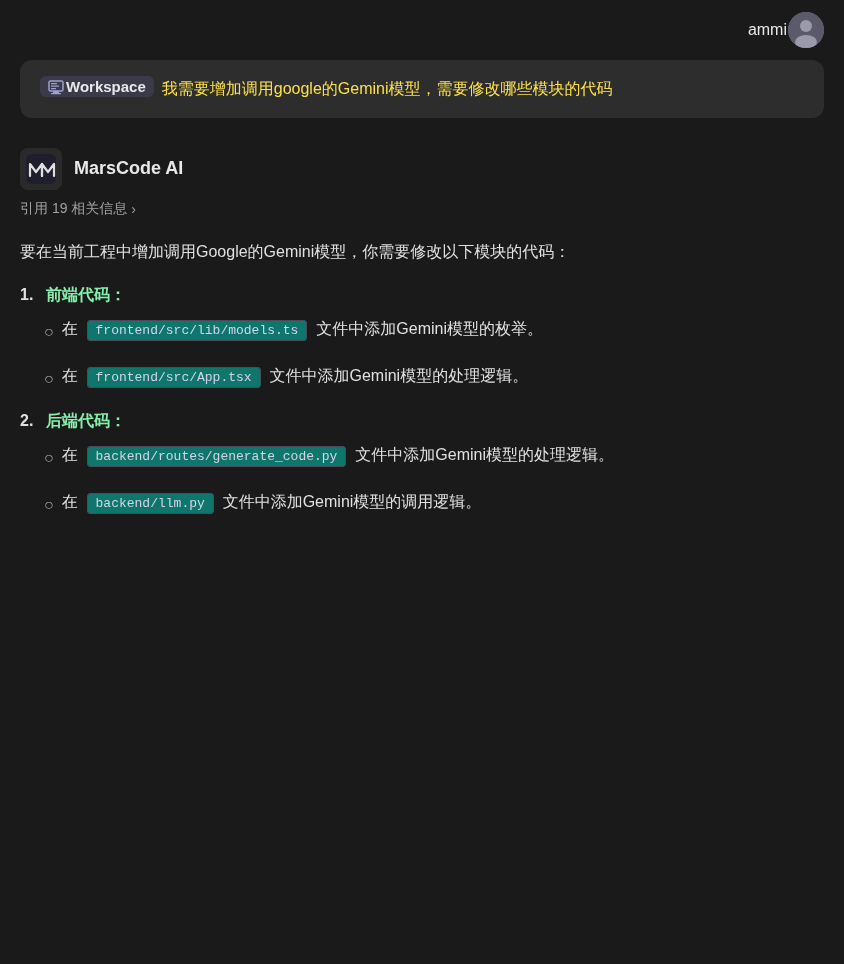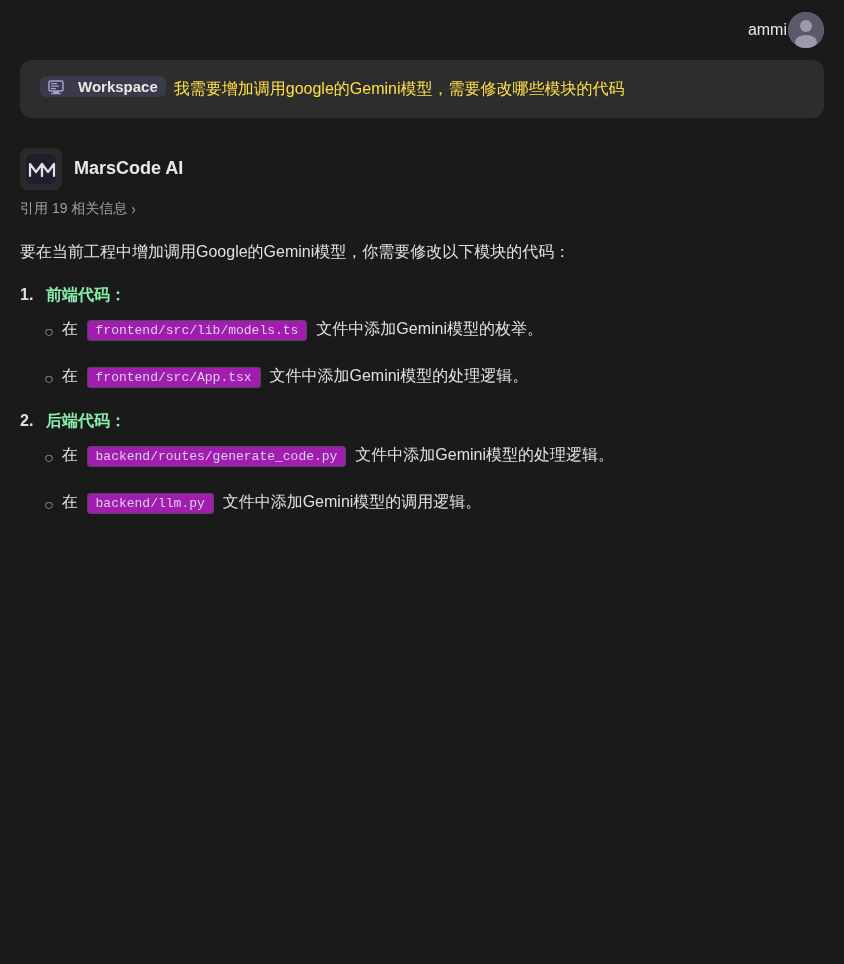--- a/index.html
+++ b/index.html
@@ -58,21 +58,21 @@
       border-radius: 12px;
       padding: 16px 20px;
       display: flex;
       align-items: flex-start;
       gap: 10px;
     }
 
     .workspace-tag {
       display: inline-flex;
       align-items: center;
-      gap: 14px;
+      gap: 2px;
       background-color: #3a3a4a;
       border-radius: 6px;
       padding: 2px 8px;
       font-size: 15px;
       font-weight: 600;
       color: #e8e8e8;
       white-space: nowrap;
       flex-shrink: 0;
     }
 
@@ -203,21 +203,21 @@
       flex-shrink: 0;
     }
 
     .sub-item-content {
       flex: 1;
     }
 
     
     .code-tag {
       display: inline;
-      background-color: #a21caf;
+      background-color: #0f766e;
       border: 1px solid #4a4a5a;
       border-radius: 4px;
       padding: 2px 8px;
       font-family: "SFMono-Regular", Consolas, "Liberation Mono", Menlo, Courier, monospace;
       font-size: 13px;
       color: #d4d4e8;
       white-space: nowrap;
     }
   </style>
 </head>

